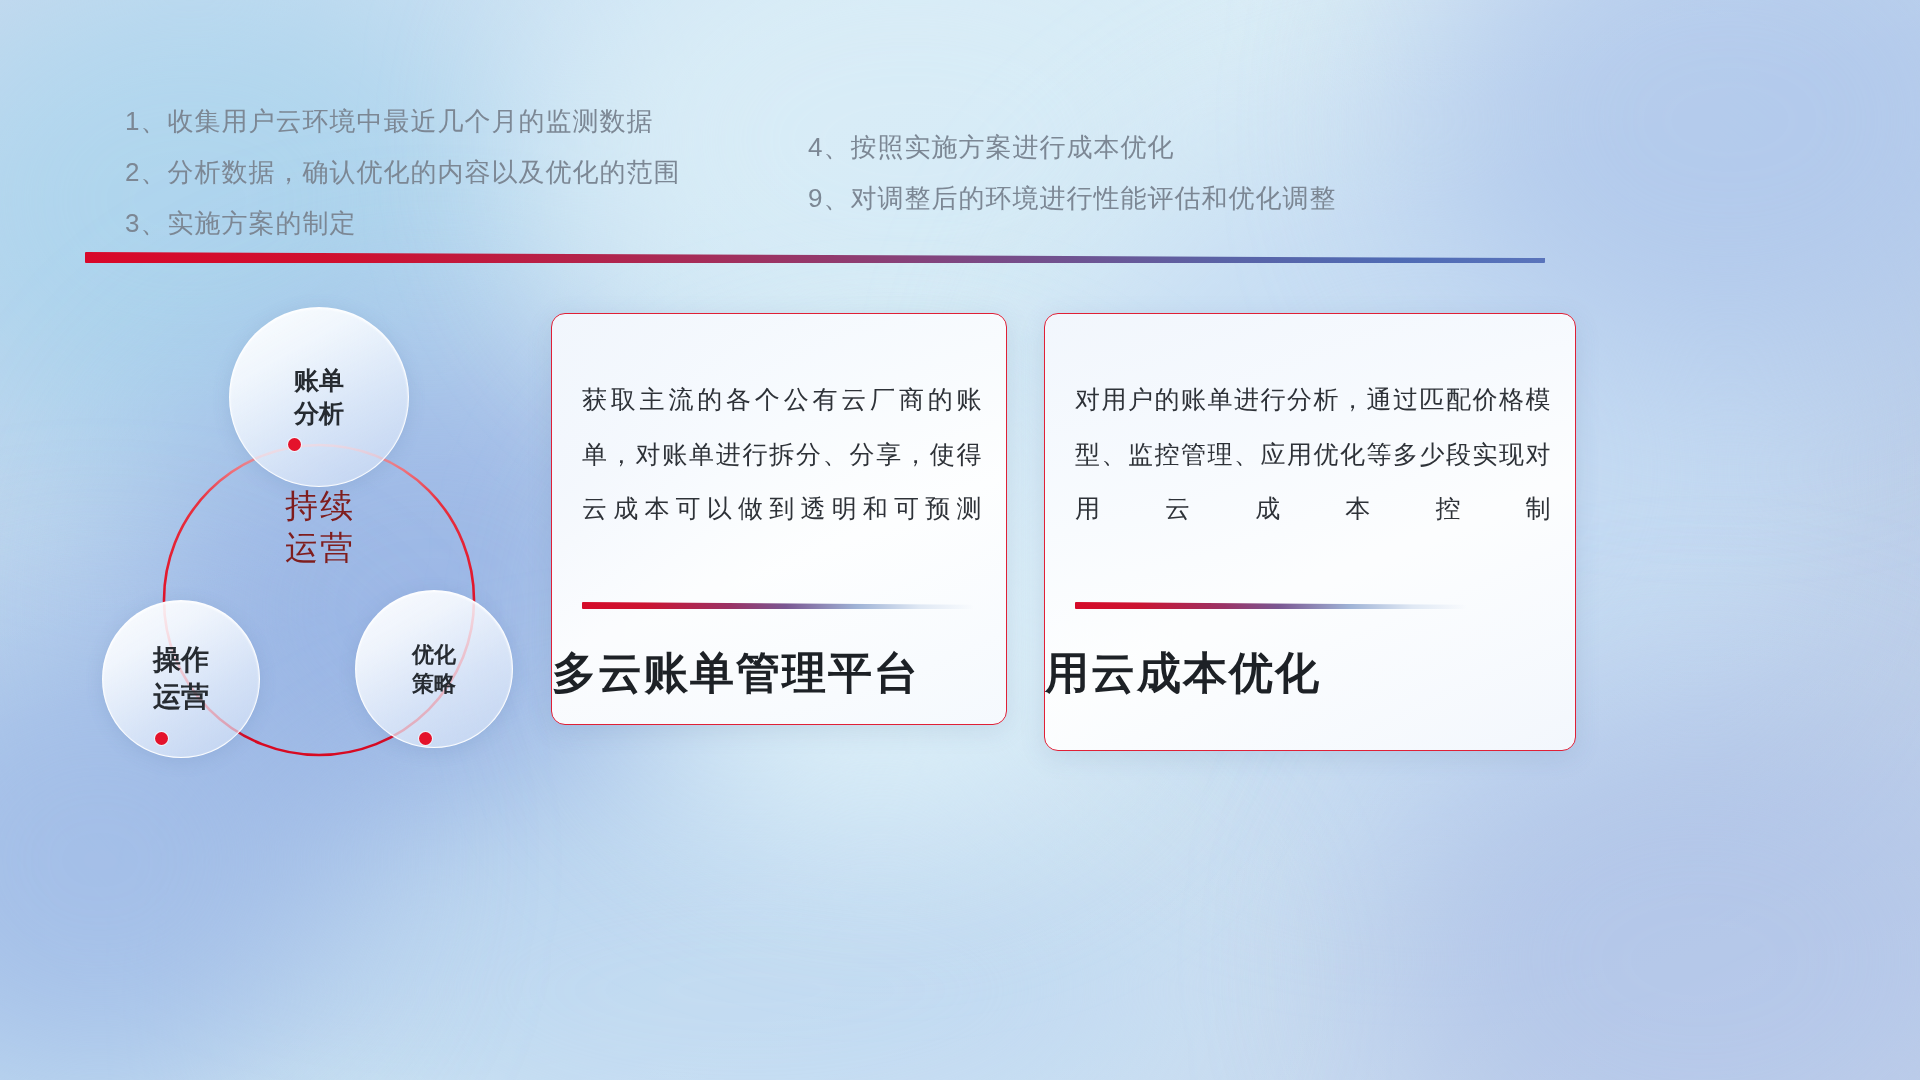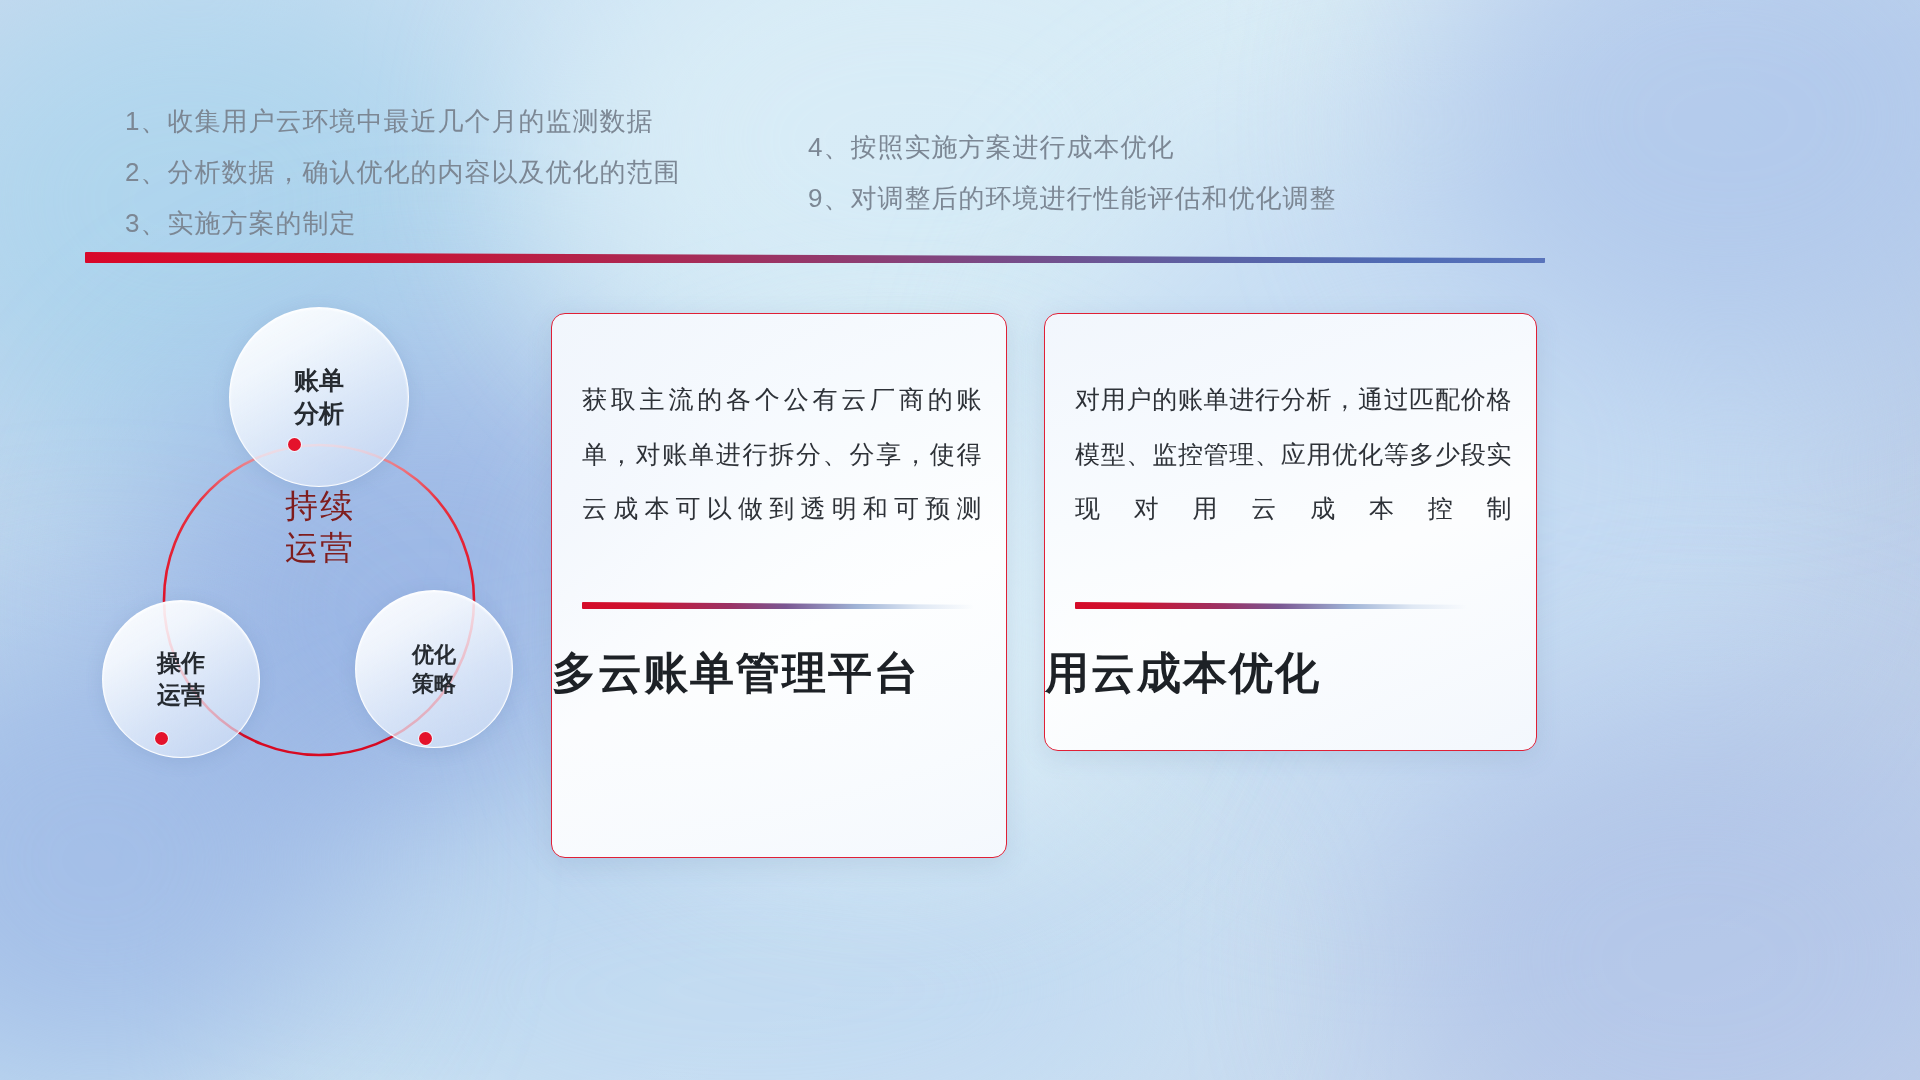--- a/index.html
+++ b/index.html
@@ -73,21 +73,21 @@
       linear-gradient(150deg, rgba(255,255,255,.96) 0%, rgba(250,252,255,.88) 28%, rgba(232,240,252,.74) 62%, rgba(208,222,246,.62) 100%);
     border:1px solid rgba(255,255,255,.92);
     box-shadow:0 3px 18px rgba(80,110,160,.16), inset 0 1px 2px rgba(255,255,255,.9);
     display:flex; align-items:center; justify-content:center;
     text-align:left;
     color:#262b31;
     font-weight:700;
     line-height:1.32;
   }
   #circle-bill   { left:144px; top:17px;  width:180px; height:180px; font-size:25px; }
-  #circle-ops    { left:17px;  top:310px; width:158px; height:158px; font-size:24px; }
+  #circle-ops    { left:17px;  top:310px; width:158px; height:158px; font-size:28px; }
   #circle-policy { left:270px; top:300px; width:158px; height:158px; font-size:22px; }
 
   #ring-wrap{ position:absolute; left:0; top:0; width:470px; height:480px; pointer-events:none; }
 
   #center-label{
     position:absolute; left:150px; top:195px; width:170px;
     text-align:center;
     color:#7f1d1d;
     font-size:33px;
     font-weight:400;
@@ -105,22 +105,22 @@
   
   .card{
     position:absolute;
     border:1.6px solid #e02036;
     border-radius:14px;
     background:
       linear-gradient(158deg, rgba(243,247,253,.96) 0%, rgba(250,252,255,.92) 30%, rgba(255,255,255,.95) 58%, rgba(247,250,254,.93) 100%);
     box-shadow:0 6px 26px rgba(70,100,150,.13);
     overflow:hidden;
   }
-  #card-1{ left:551px;  top:313px; width:456px; height:545px; }
-  #card-2{ left:1044px; top:313px; width:493px; height:438px; }
+  #card-1{ left:551px;  top:313px; width:456px; height:412px; }
+  #card-2{ left:1044px; top:313px; width:532px; height:438px; }
 
   .card .body{
     position:absolute;
     left:30px; right:24px; top:58px;
     color:#2e3238;
     font-size:25px;
     line-height:2.18;
     letter-spacing:.5px;
     text-align:justify;
     text-align-last:justify;

